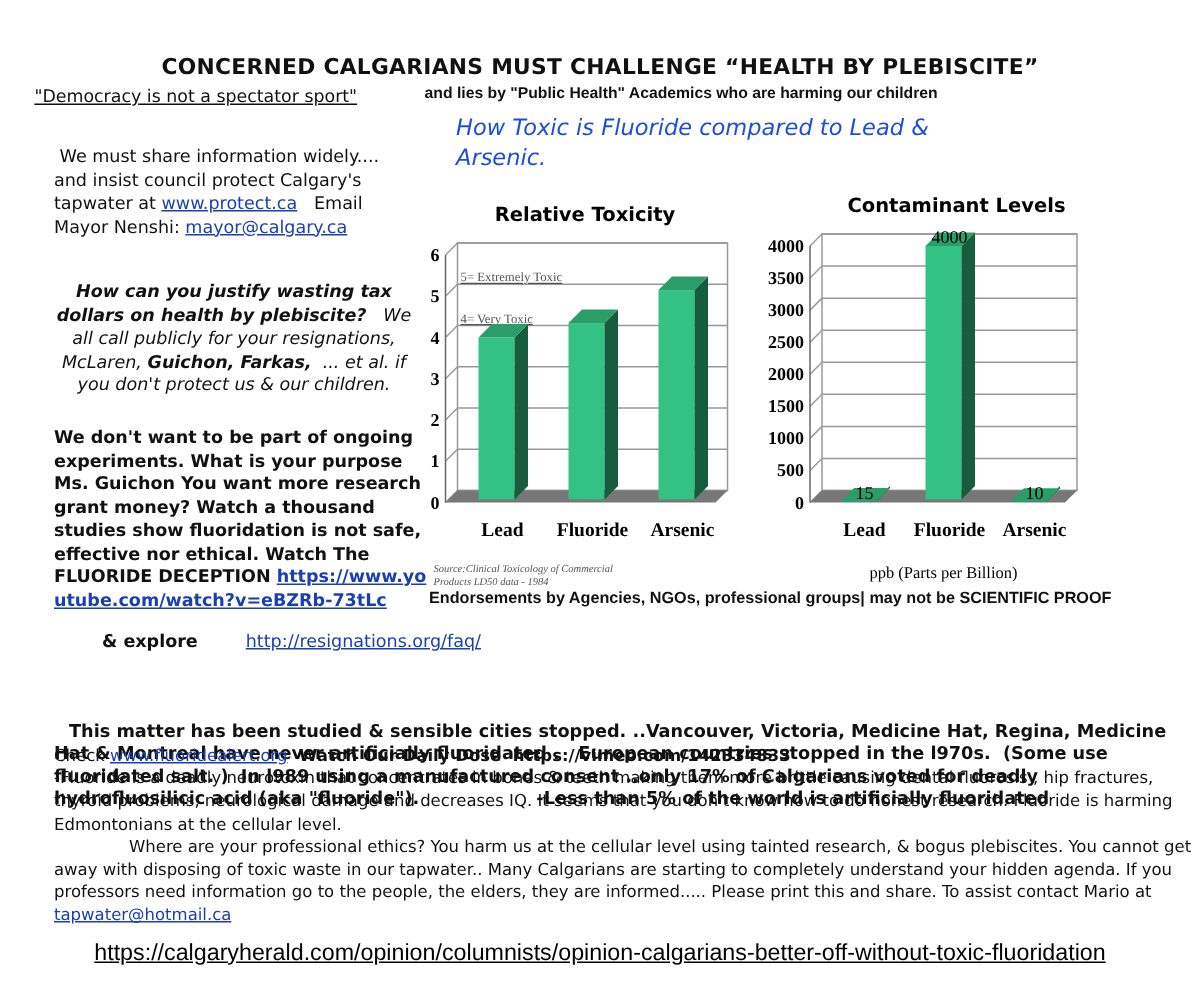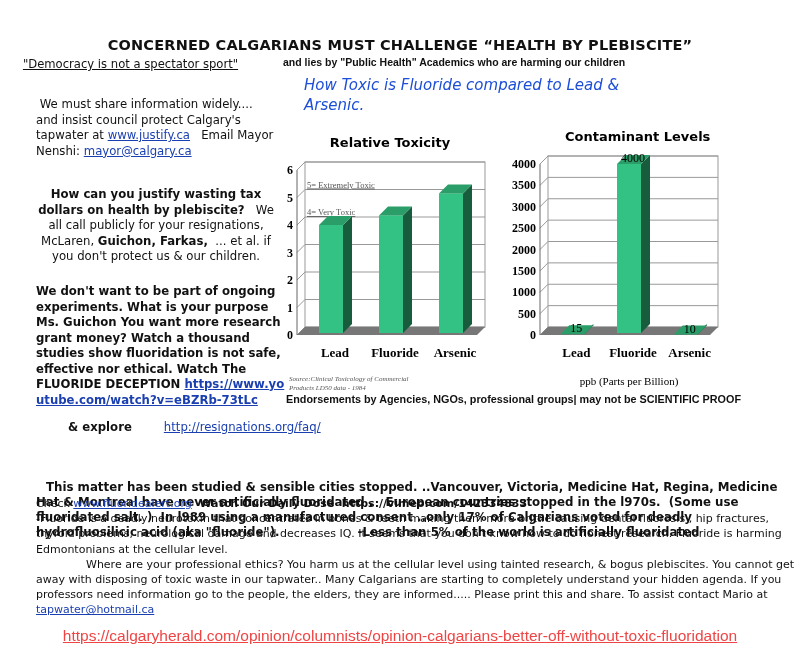--- a/index.html
+++ b/index.html
@@ -4,40 +4,40 @@
 <style>
   html, body { margin:0; padding:0; background:#fff; }
   body { width:800px; height:670px; position:relative; overflow:hidden; font-family:"DejaVu Sans", sans-serif; color:#111; }
   .abs { position:absolute; }
   a, .link { color:#1a3fb0; text-decoration:underline; }
   .title { left:0; top:37px; width:800px; text-align:center; font-family:"DejaVu Sans", sans-serif; font-size:14.5px; font-weight:normal; letter-spacing:0.2px; }
   .subtitle { left:283px; top:56px; font-family:"Liberation Sans", sans-serif; font-size:10.5px; font-weight:bold; }
   .motto { left:18px; top:56px; width:225px; text-align:center; font-size:11.6px; line-height:16px; text-decoration:underline; }
   .left { left:36px; width:240px; font-size:11.7px; line-height:15.5px; }
   .p1 { top:97px; }
-  .p2 { top:187px; font-weight:bold; text-align:center; left:30px; width:252px;}
+  .p2 { top:187px; font-weight:bold; text-align:center; left:30px; width:252px;font-style:italic;}
   .p2 .n { font-weight:normal; }
   .p3 { top:284px; font-weight:bold; left:36px; width:250px; }
   .chartq { left:304px; top:75px; font-style:italic; font-size:15px; line-height:20px; color:#1d4ed8; }
   svg text { font-family:"Liberation Serif", serif; }
   .endorse { left:286px; top:393px; font-family:"Liberation Sans", sans-serif; font-size:10.8px; font-weight:bold; }
   .explore { left:36px; top:420px; font-size:11.7px; font-weight:bold; }
   .body-bold { left:36px; top:436px; width:760px; font-size:11.8px; line-height:15px; font-weight:bold;margin-top:44px; }
   .body-plain { left:36px; top:496px; width:760px; font-size:11px; line-height:15.2px; }
   .footer-link { left:0; width:800px; top:627px; text-align:center; font-family:"Liberation Sans", sans-serif; font-size:15.5px; }
 </style>
 </head>
 <body>
 
 <div class="abs title" style="font-weight:bold;">CONCERNED CALGARIANS MUST CHALLENGE “HEALTH BY PLEBISCITE”</div>
 <div class="abs subtitle">and lies by "Public Health" Academics who are harming our children</div>
 
 <div class="abs motto">"Democracy is not a spectator sport"</div>
 
-<div class="abs left p1">&nbsp;<span>We must share information widely.... and insist council protect Calgary's tapwater at </span><span class="link">www.justify.ca</span><span style="white-space:pre-wrap">   Email Mayor Nenshi: </span><span class="link">mayor@calgary.ca</span></div>
+<div class="abs left p1">&nbsp;<span>We must share information widely.... and insist council protect Calgary's tapwater at </span><span class="link">www.protect.ca</span><span style="white-space:pre-wrap">   Email Mayor Nenshi: </span><span class="link">mayor@calgary.ca</span></div>
 
 <div class="abs left p2"><span>How can you justify wasting tax dollars on health by plebiscite?</span><span class="n" style="white-space:pre-wrap">   We all call publicly for your resignations, McLaren, </span><span>Guichon, Farkas,</span><span class="n" style="white-space:pre-wrap">  ... et al. if you don't protect us &amp; our children.</span></div>
 
 <div class="abs left p3"><span>We don't want to be part of ongoing experiments. What is your purpose Ms. Guichon   You want  more research grant money? Watch a thousand studies show fluoridation is not safe, effective nor ethical.   Watch The FLUORIDE DECEPTION  </span><span class="link" style="word-break:break-all">https://www.youtube.com/watch?v=eBZRb-73tLc</span></div>
 
 <div class="abs chartq" style="width:320px;">How Toxic is Fluoride compared to Lead &amp; Arsenic.</div>
 
 <svg class="abs" style="left:270px; top:130px;" width="500" height="260">
   <g id="chart1">
       <text x="120" y="17" font-size="13" font-weight="bold" style="font-family:&quot;DejaVu Sans&quot;,sans-serif" text-anchor="middle">Relative Toxicity</text>
@@ -135,13 +135,13 @@
 </svg>
 
 <div class="abs endorse">Endorsements by Agencies, NGOs, professional groups| may not be SCIENTIFIC PROOF</div>
 
 <div class="abs explore"><span style="margin-left:32px">&amp; explore</span><span class="link" style="margin-left:32px; font-weight:normal;">http://resignations.org/faq/</span></div>
 
 <div class="abs body-bold" style="text-indent:10px; white-space:pre-wrap;">This matter has been studied &amp; sensible cities stopped. ..Vancouver, Victoria, Medicine Hat, Regina, Medicine Hat &amp; Montreal have never artificially fluoridated .   European countries stopped in the l970s.  (Some use fluoridated salt. )  In l989 using a manufactured consent ..only 17% of Calgarians voted for deadly hydrofluosilicic acid (aka "fluoride").                   -Less than 5% of the world is artificially fluoridated</div>
 
 <div class="abs body-plain" style="top:496px;"><span>Check </span><span class="link">www.fluoridealert.org</span><span style="font-weight:bold; white-space:pre-wrap">  Watch Our Daily Dose  https://vimeo.com/142334833</span><br><span>-Fluoride is a deadly neurotoxin that concentrates in bones &amp; teeth making them more brittle causing dental fluorosis , hip fractures, thyroid problems, neurological damage and decreases IQ.   It seems that you don't know how to do honest research.  Fluoride is harming Edmontonians at the cellular level.</span><br><span style="display:inline; padding-left:50px;">Where are your professional ethics? You  harm us at the cellular level using tainted research, &amp; bogus plebiscites.   You cannot get away with disposing of toxic waste in our tapwater..  Many Calgarians are starting to completely understand your hidden agenda.    If you professors need information go to the people, the elders,  they are informed..... Please print this and share.   To assist contact Mario at </span><span class="link">tapwater@hotmail.ca</span></div>
 
-<div class="abs footer-link"><span class="link" style="color:#ef4444">https://calgaryherald.com/opinion/columnists/opinion-calgarians-better-off-without-toxic-fluoridation</span></div>
+<div class="abs footer-link"><span class="link" style="color:#000000">https://calgaryherald.com/opinion/columnists/opinion-calgarians-better-off-without-toxic-fluoridation</span></div>
 
 </body></html>

